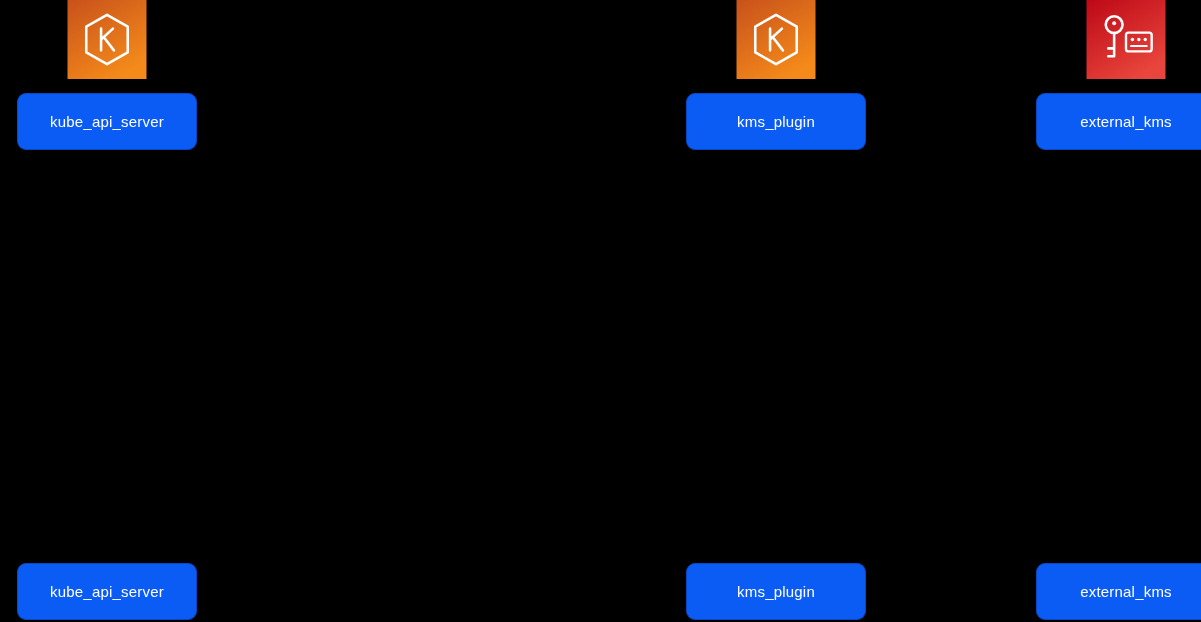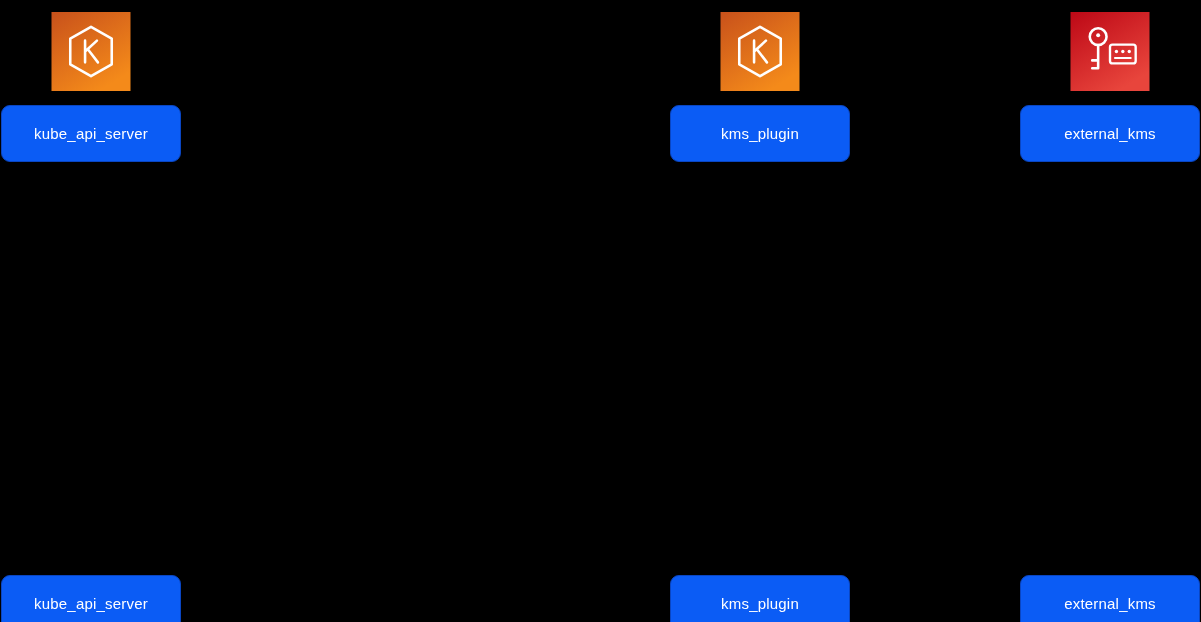--- a/index.html
+++ b/index.html
@@ -10,23 +10,24 @@
   .stage {
     position: relative;
     width: 1201px;
     height: 622px;
     background: #000000;
     overflow: hidden;
     font-family: "Liberation Sans", sans-serif;
   }
   .participant {
     position: absolute;
-    top: 12px;
+    top: 0;
     width: 180px;
     height: 478px;
+    margin-left: 16px;
   }
   .participant.p1 { left: 1px; }
   .participant.p2 { left: 670px; }
   .participant.p3 { left: 1020px; }
 
   .icon-wrap {
     position: absolute;
     top: 0;
     left: 50%;
     transform: translateX(-50%);

